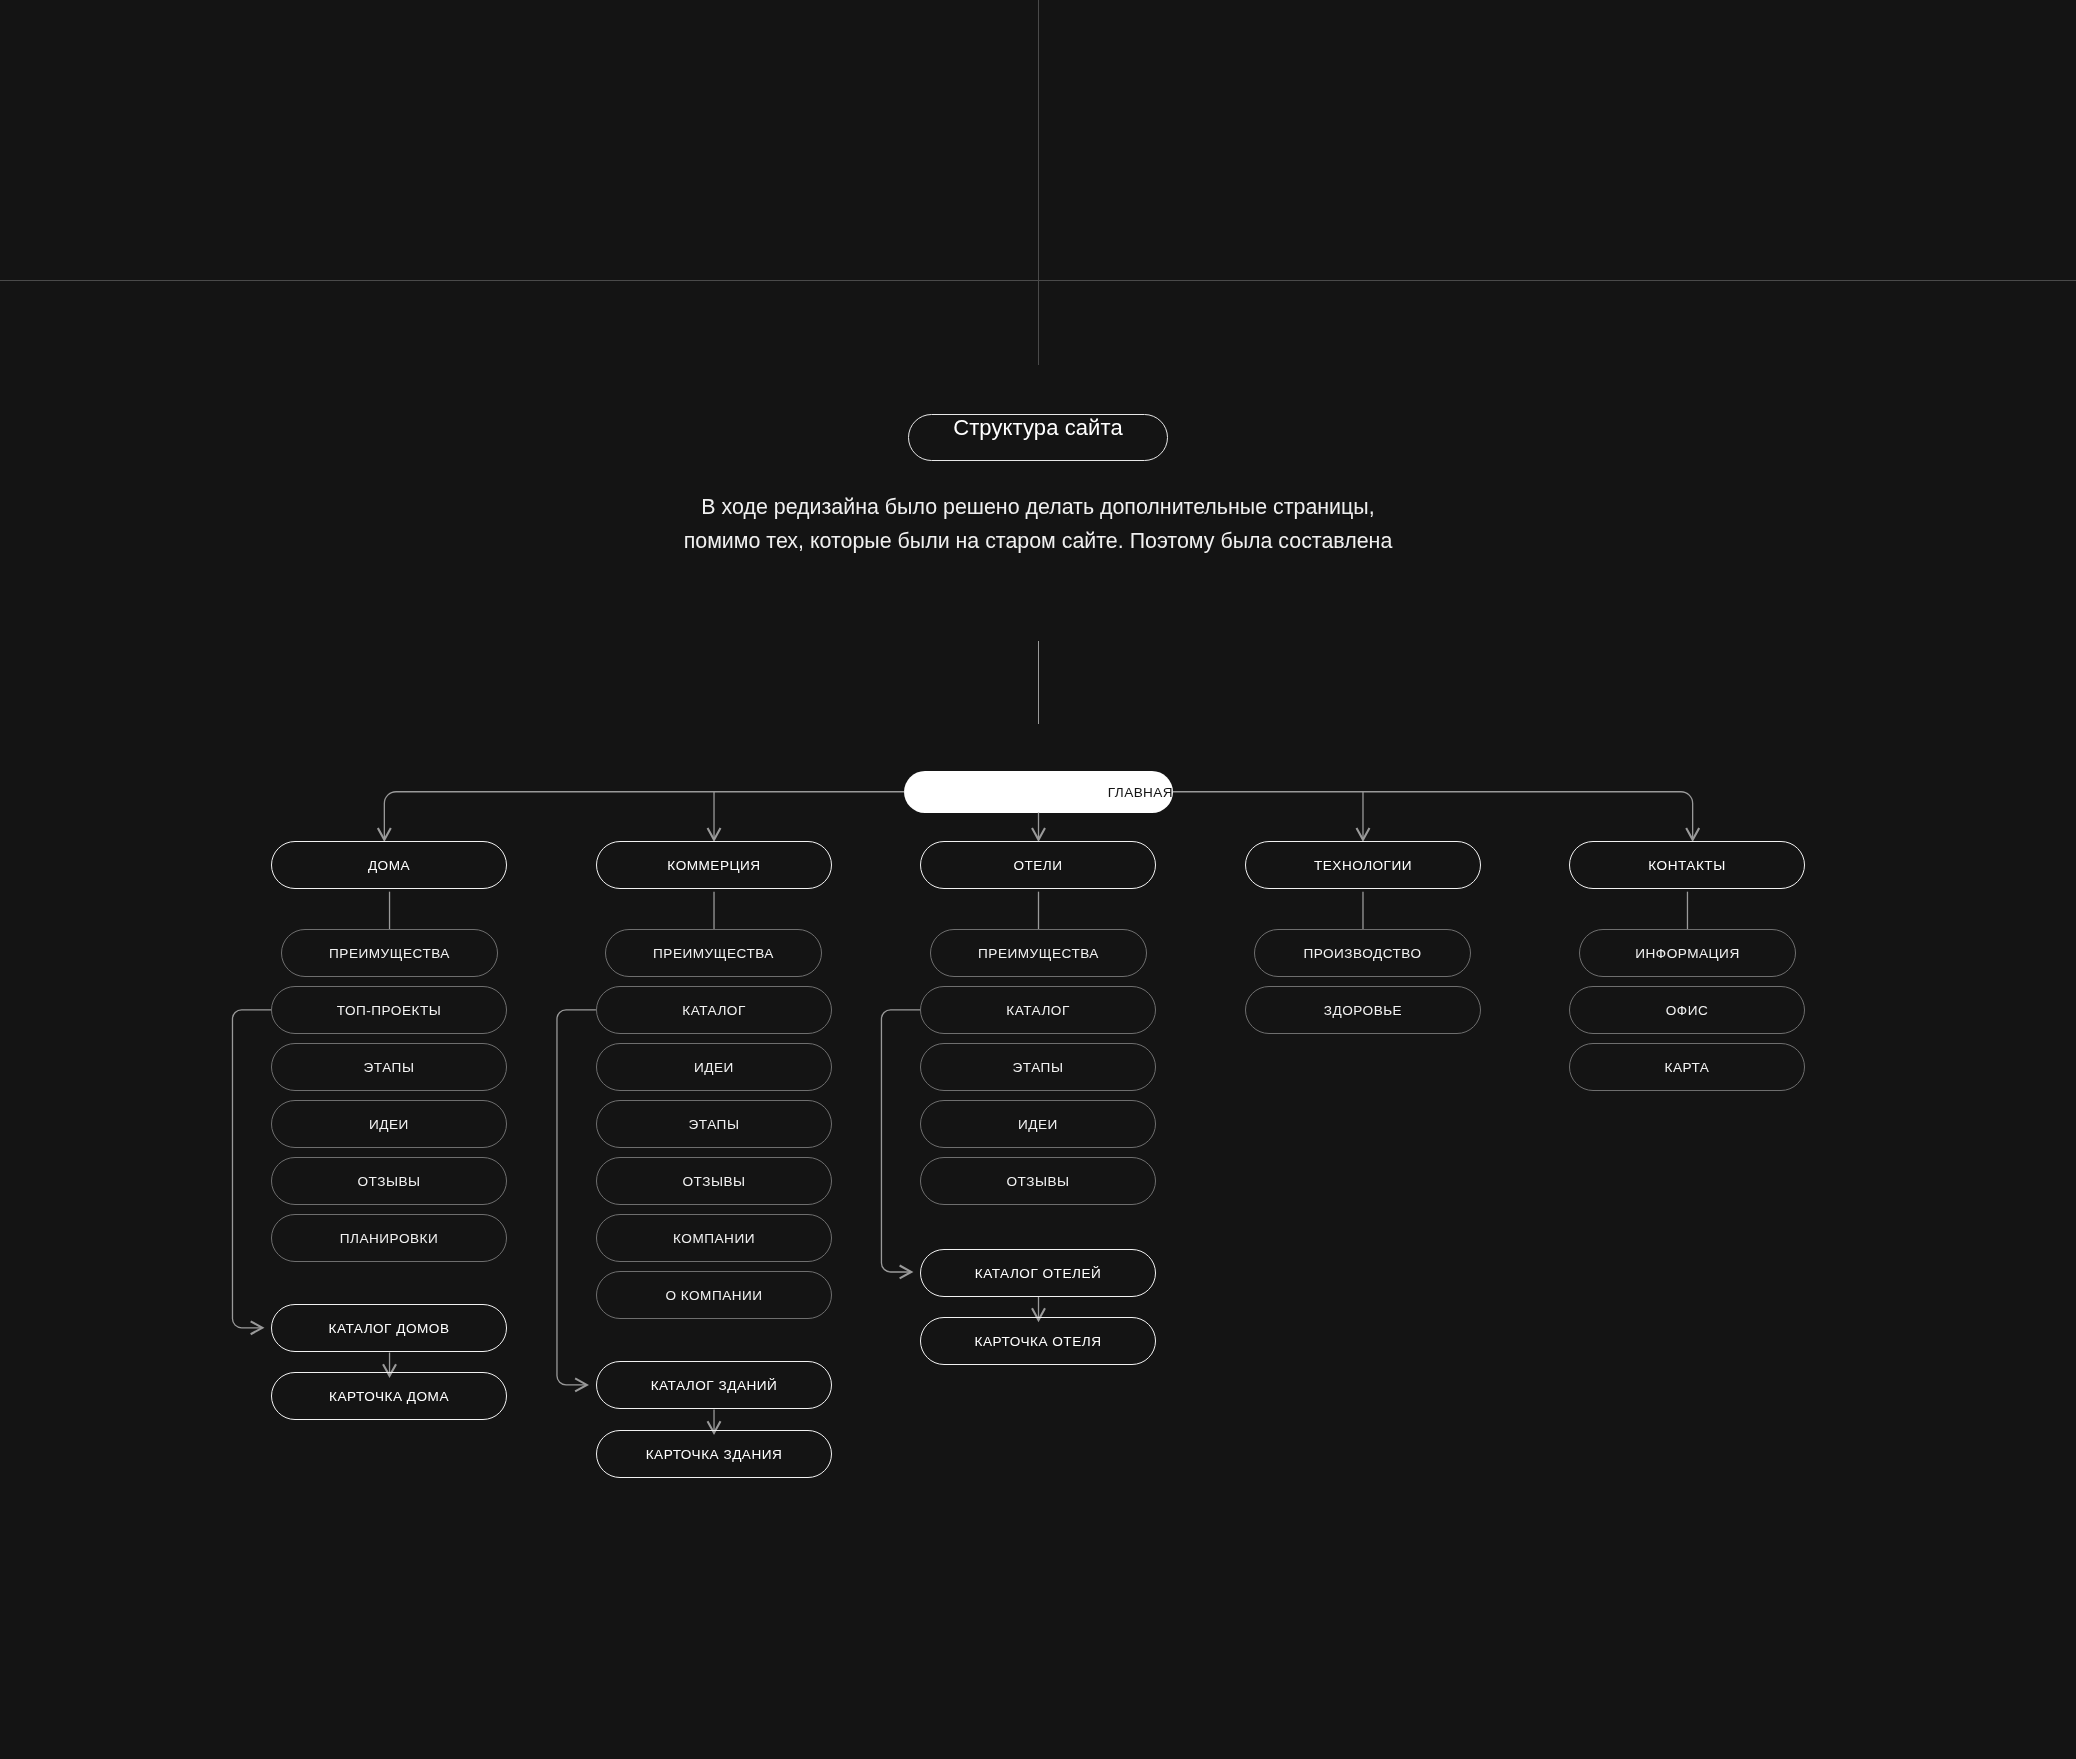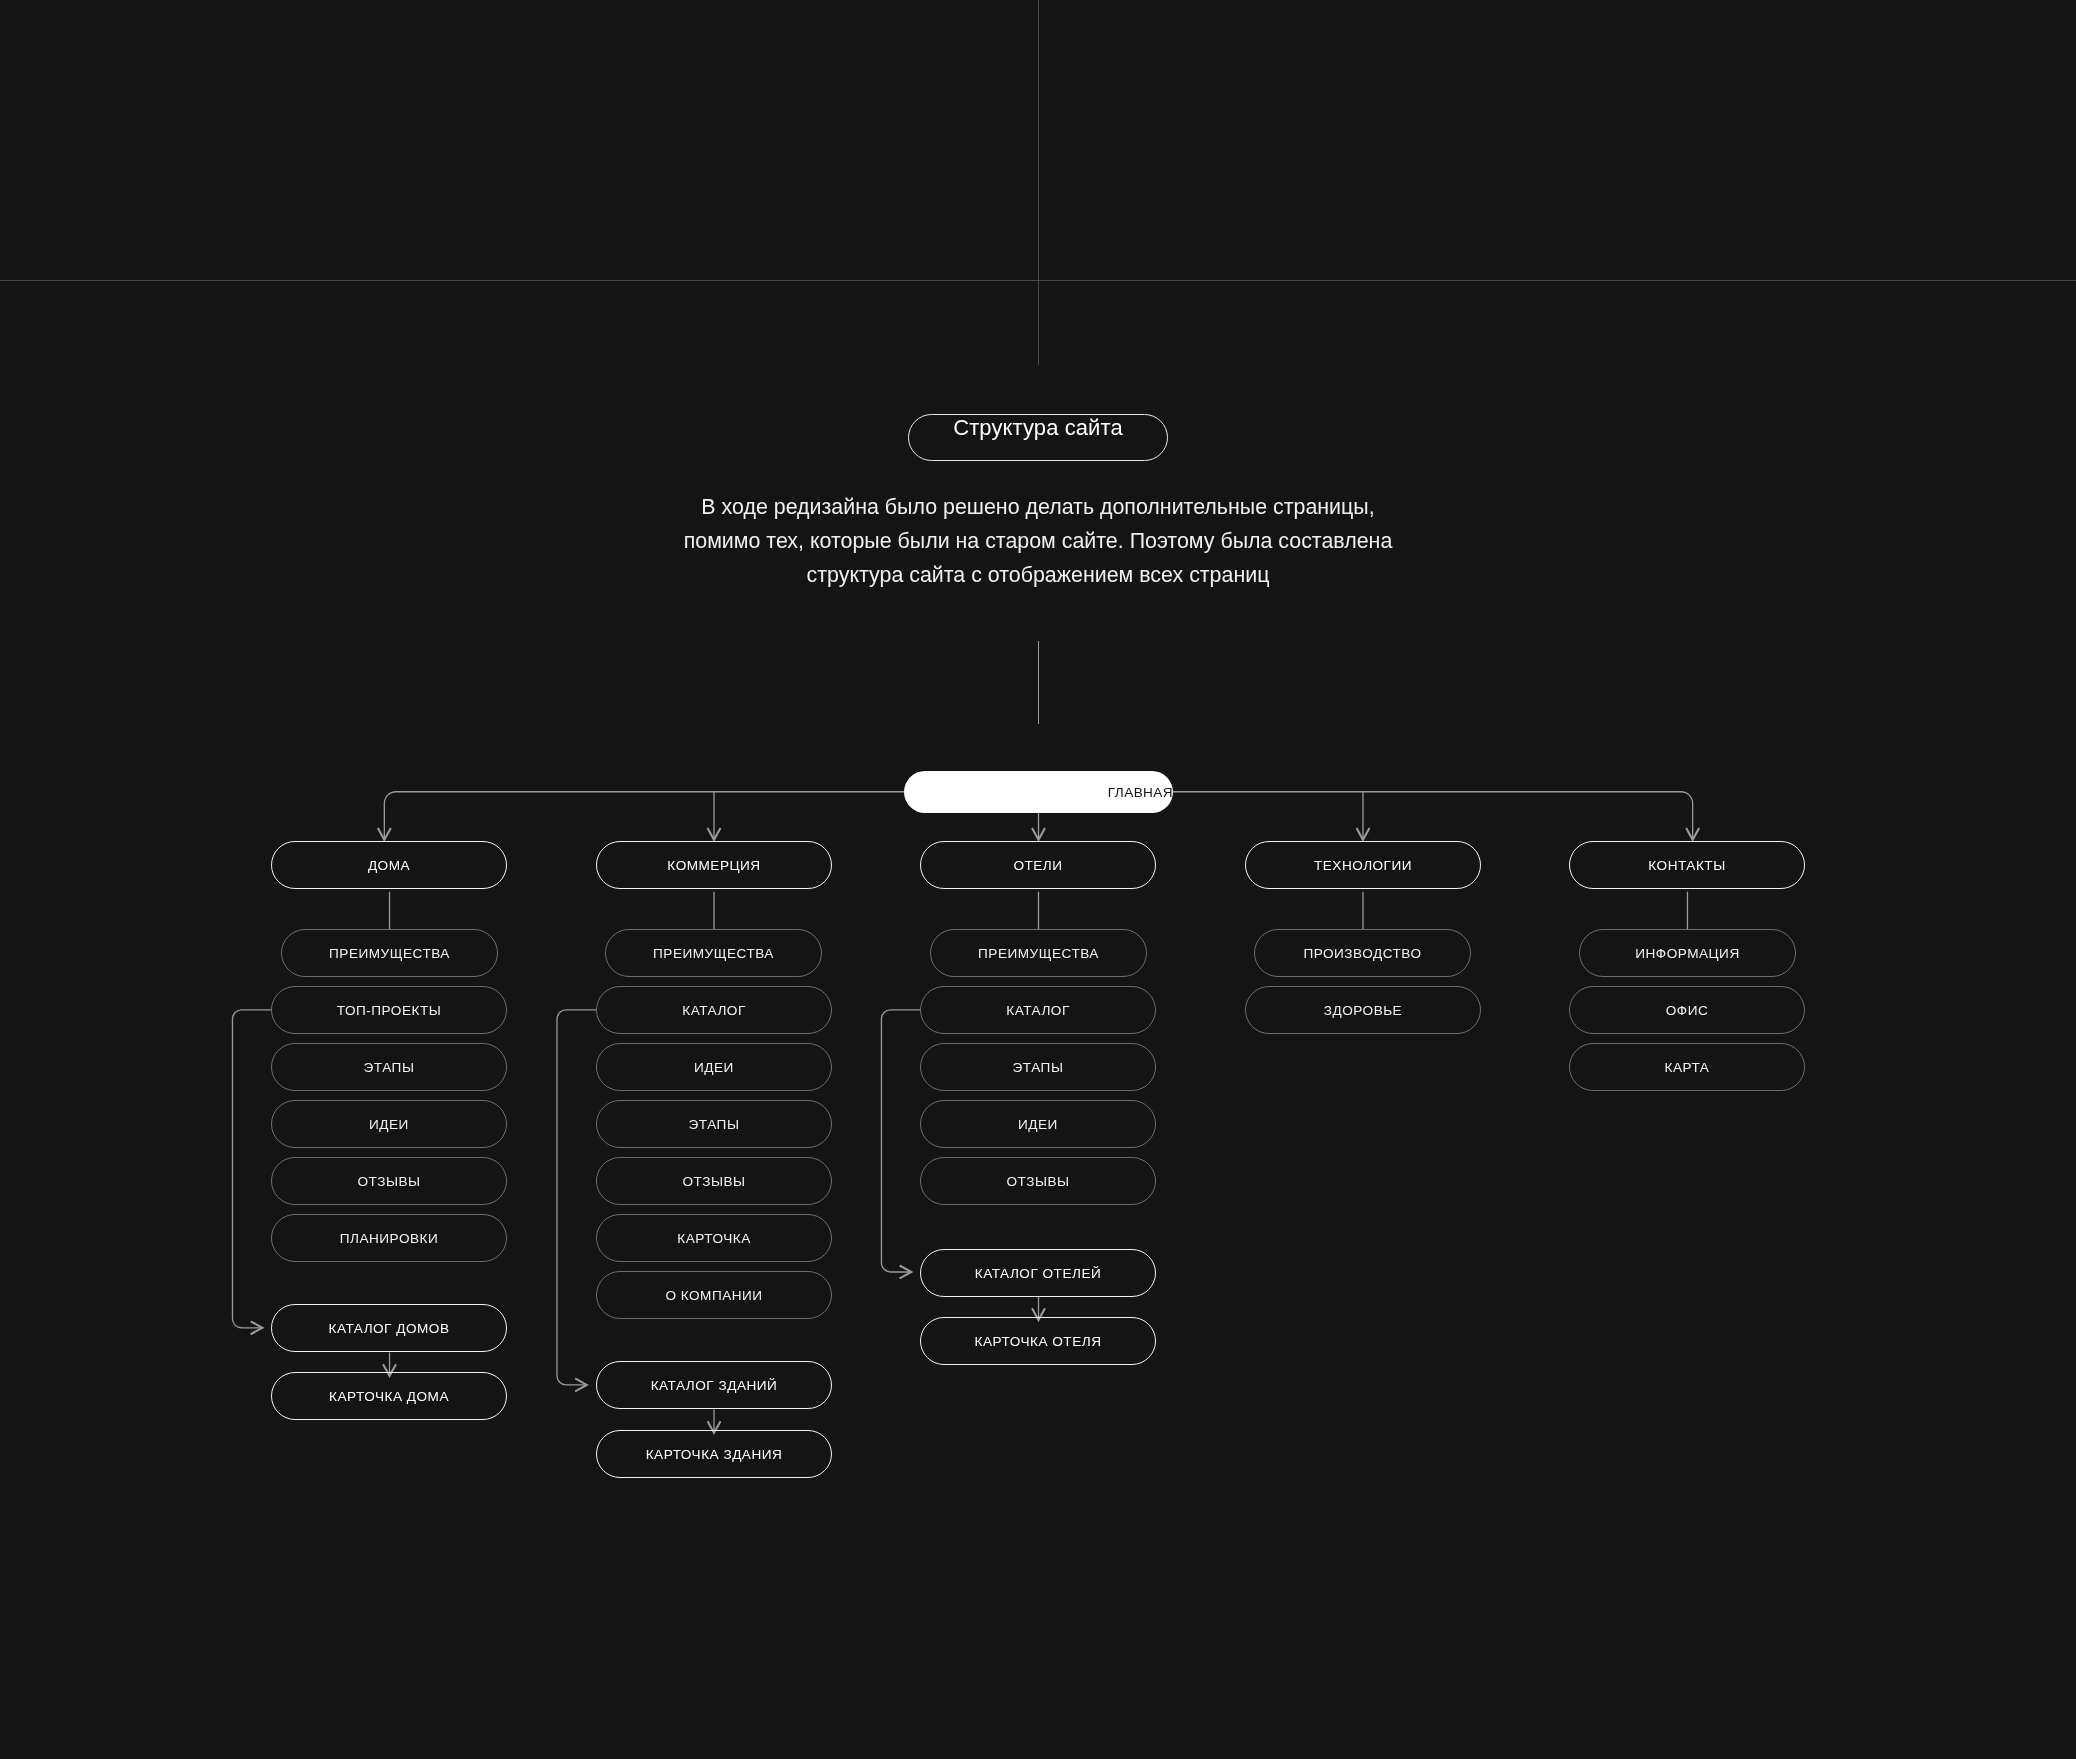--- a/index.html
+++ b/index.html
@@ -131,21 +131,20 @@
 <div class="guide-v"></div>
 <div class="guide-h"></div>
 
 <div class="title-pill">
   <span>Структура сайта</span>
 </div>
 
 <div class="intro">
   <div>В ходе редизайна было решено делать дополнительные страницы,</div>
   <div>помимо тех, которые были на старом сайте. Поэтому была составлена</div>
-  <div>структура сайта с отображением всех страниц</div>
 </div>
 
 <div class="stem-top"></div>
 
 <div class="root-node">
   <span>ГЛАВНАЯ</span>
 </div>
 
 <svg class="wires" viewBox="0 0 3200 2712">
   <defs>
@@ -223,21 +222,21 @@
 <div class="node dim" style="left:596px; top:1043px; width:236px;">
   <span>ИДЕИ</span>
 </div>
 <div class="node dim" style="left:596px; top:1100px; width:236px;">
   <span>ЭТАПЫ</span>
 </div>
 <div class="node dim" style="left:596px; top:1157px; width:236px;">
   <span>ОТЗЫВЫ</span>
 </div>
 <div class="node dim" style="left:596px; top:1214px; width:236px;">
-  <span>КАРТОЧКА</span>
+  <span>КОМПАНИИ</span>
 </div>
 <div class="node dim" style="left:596px; top:1271px; width:236px;">
   <span>О КОМПАНИИ</span>
 </div>
 <div class="node bright" style="left:596px; top:1361px; width:236px;">
   <span>КАТАЛОГ ЗДАНИЙ</span>
 </div>
 <div class="node bright" style="left:596px; top:1430px; width:236px;">
   <span>КАРТОЧКА ЗДАНИЯ</span>
 </div>

